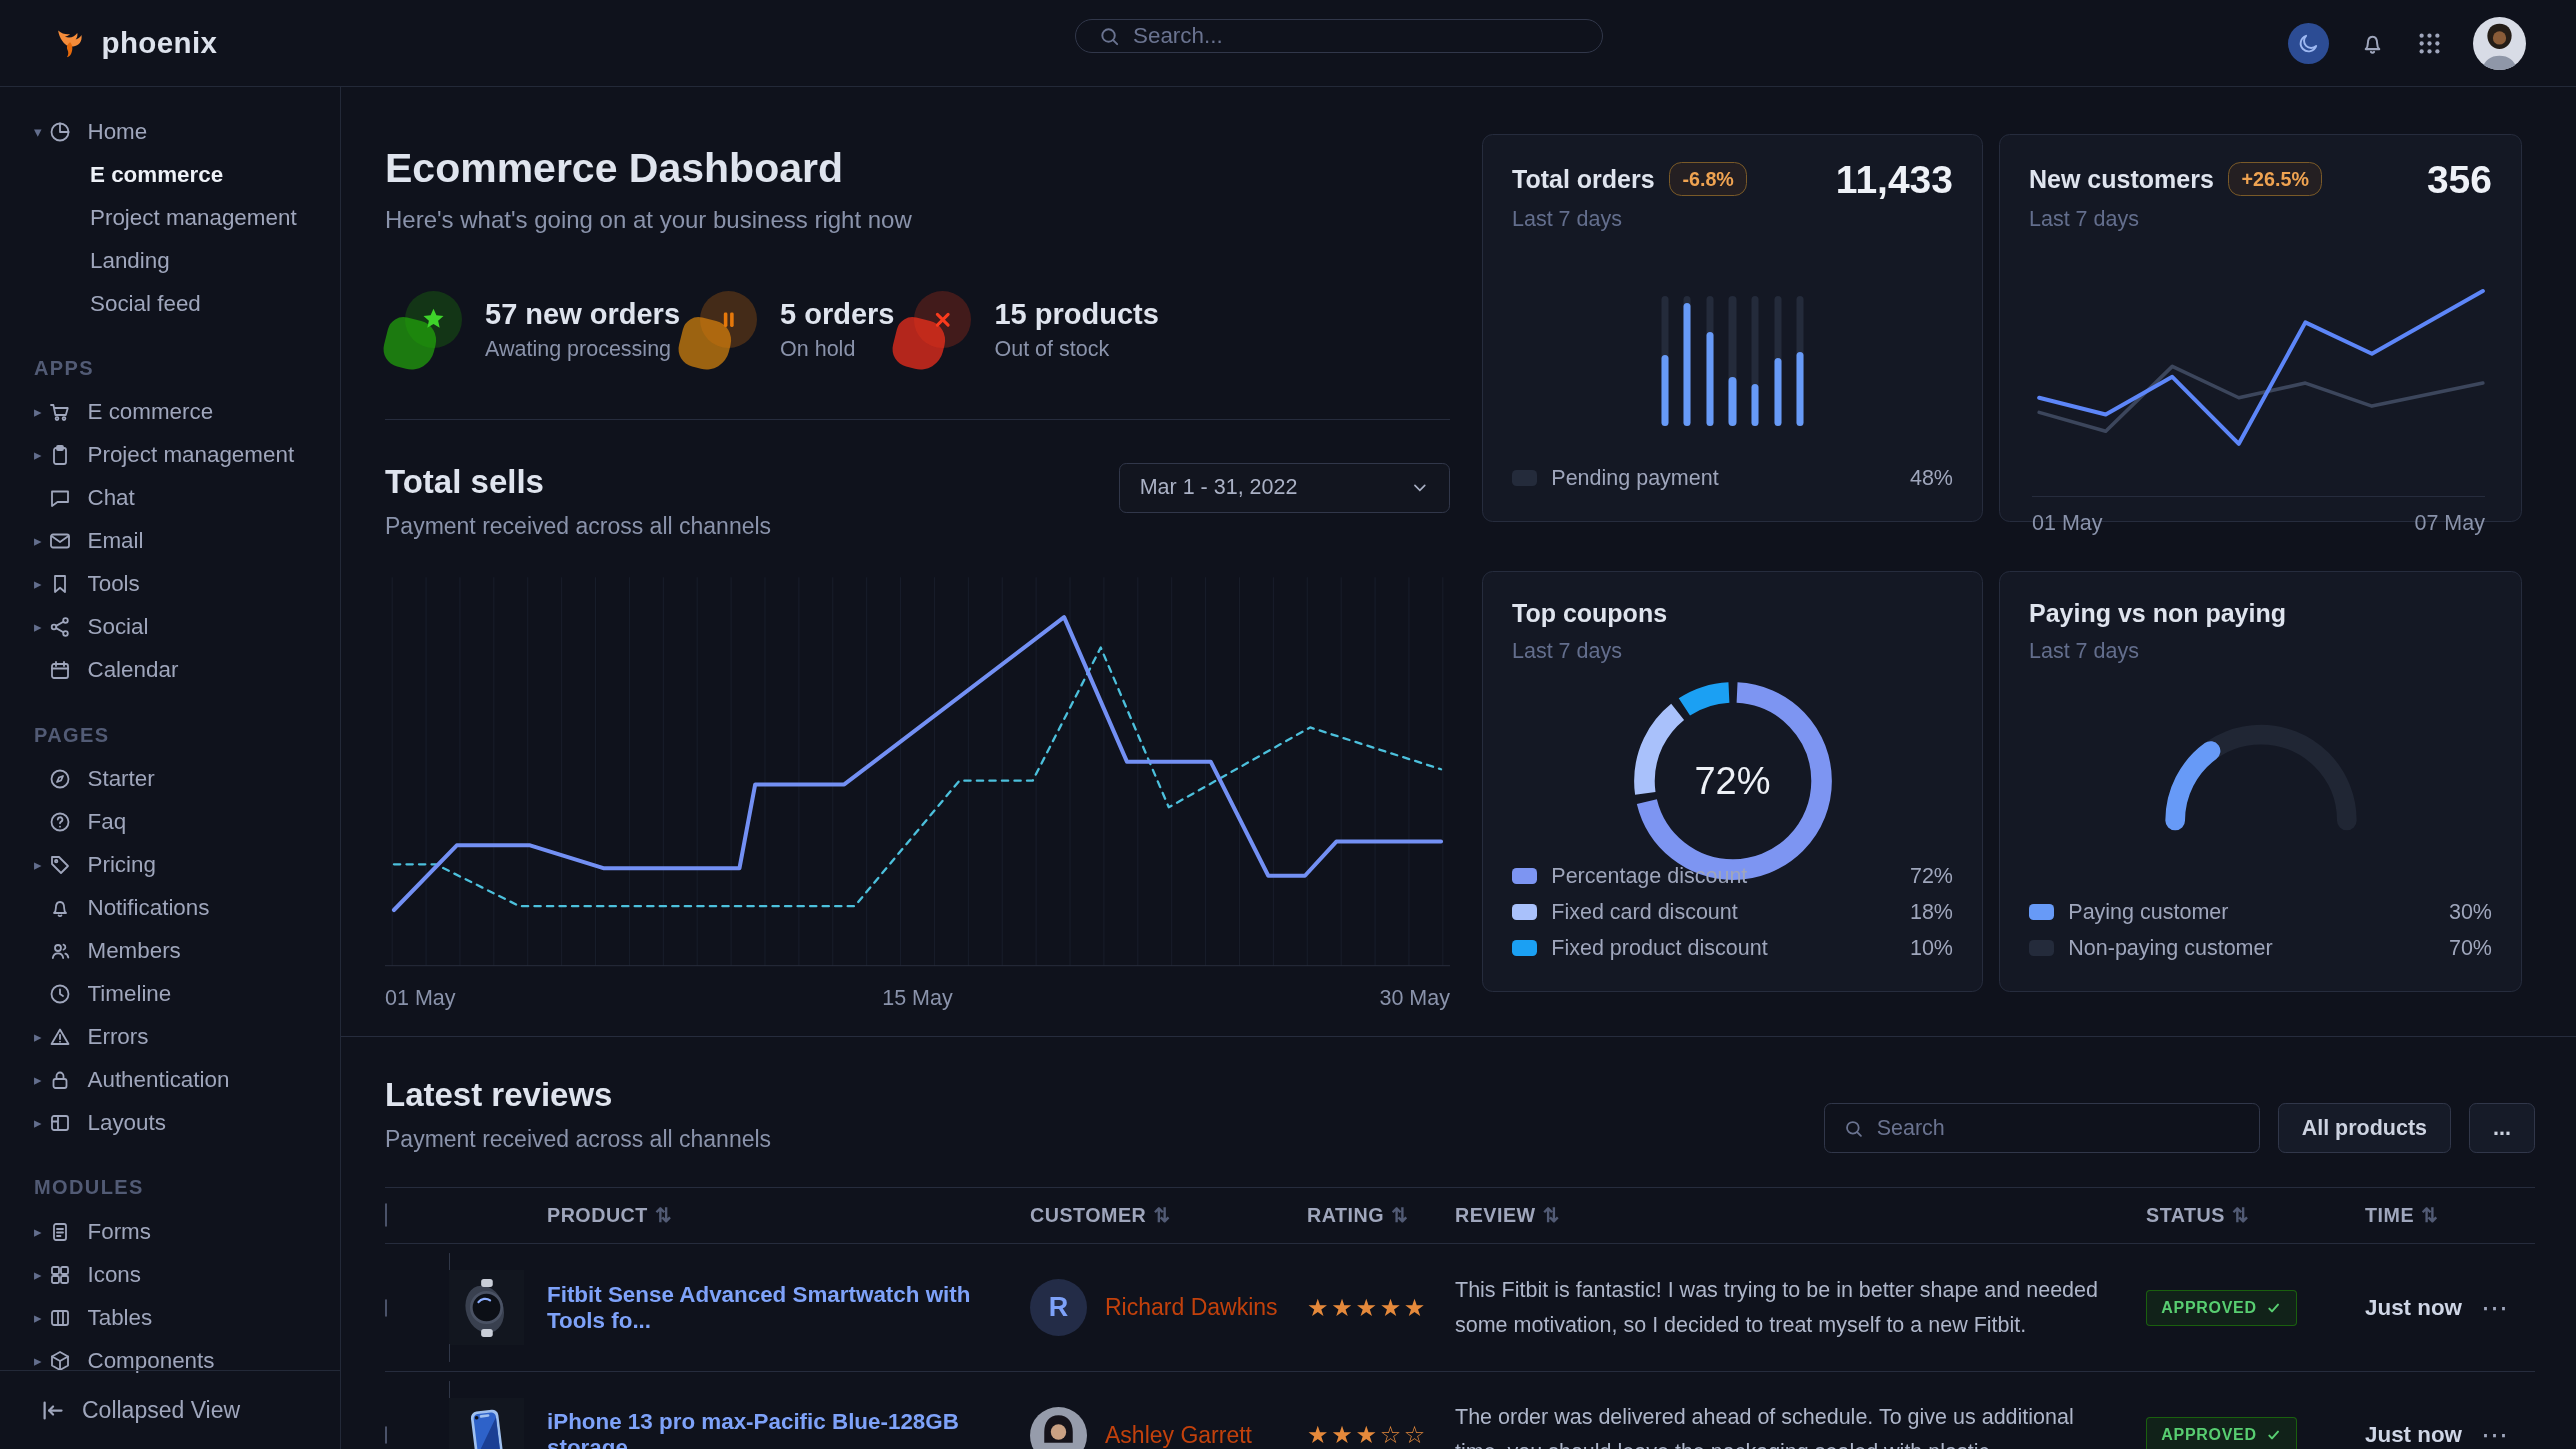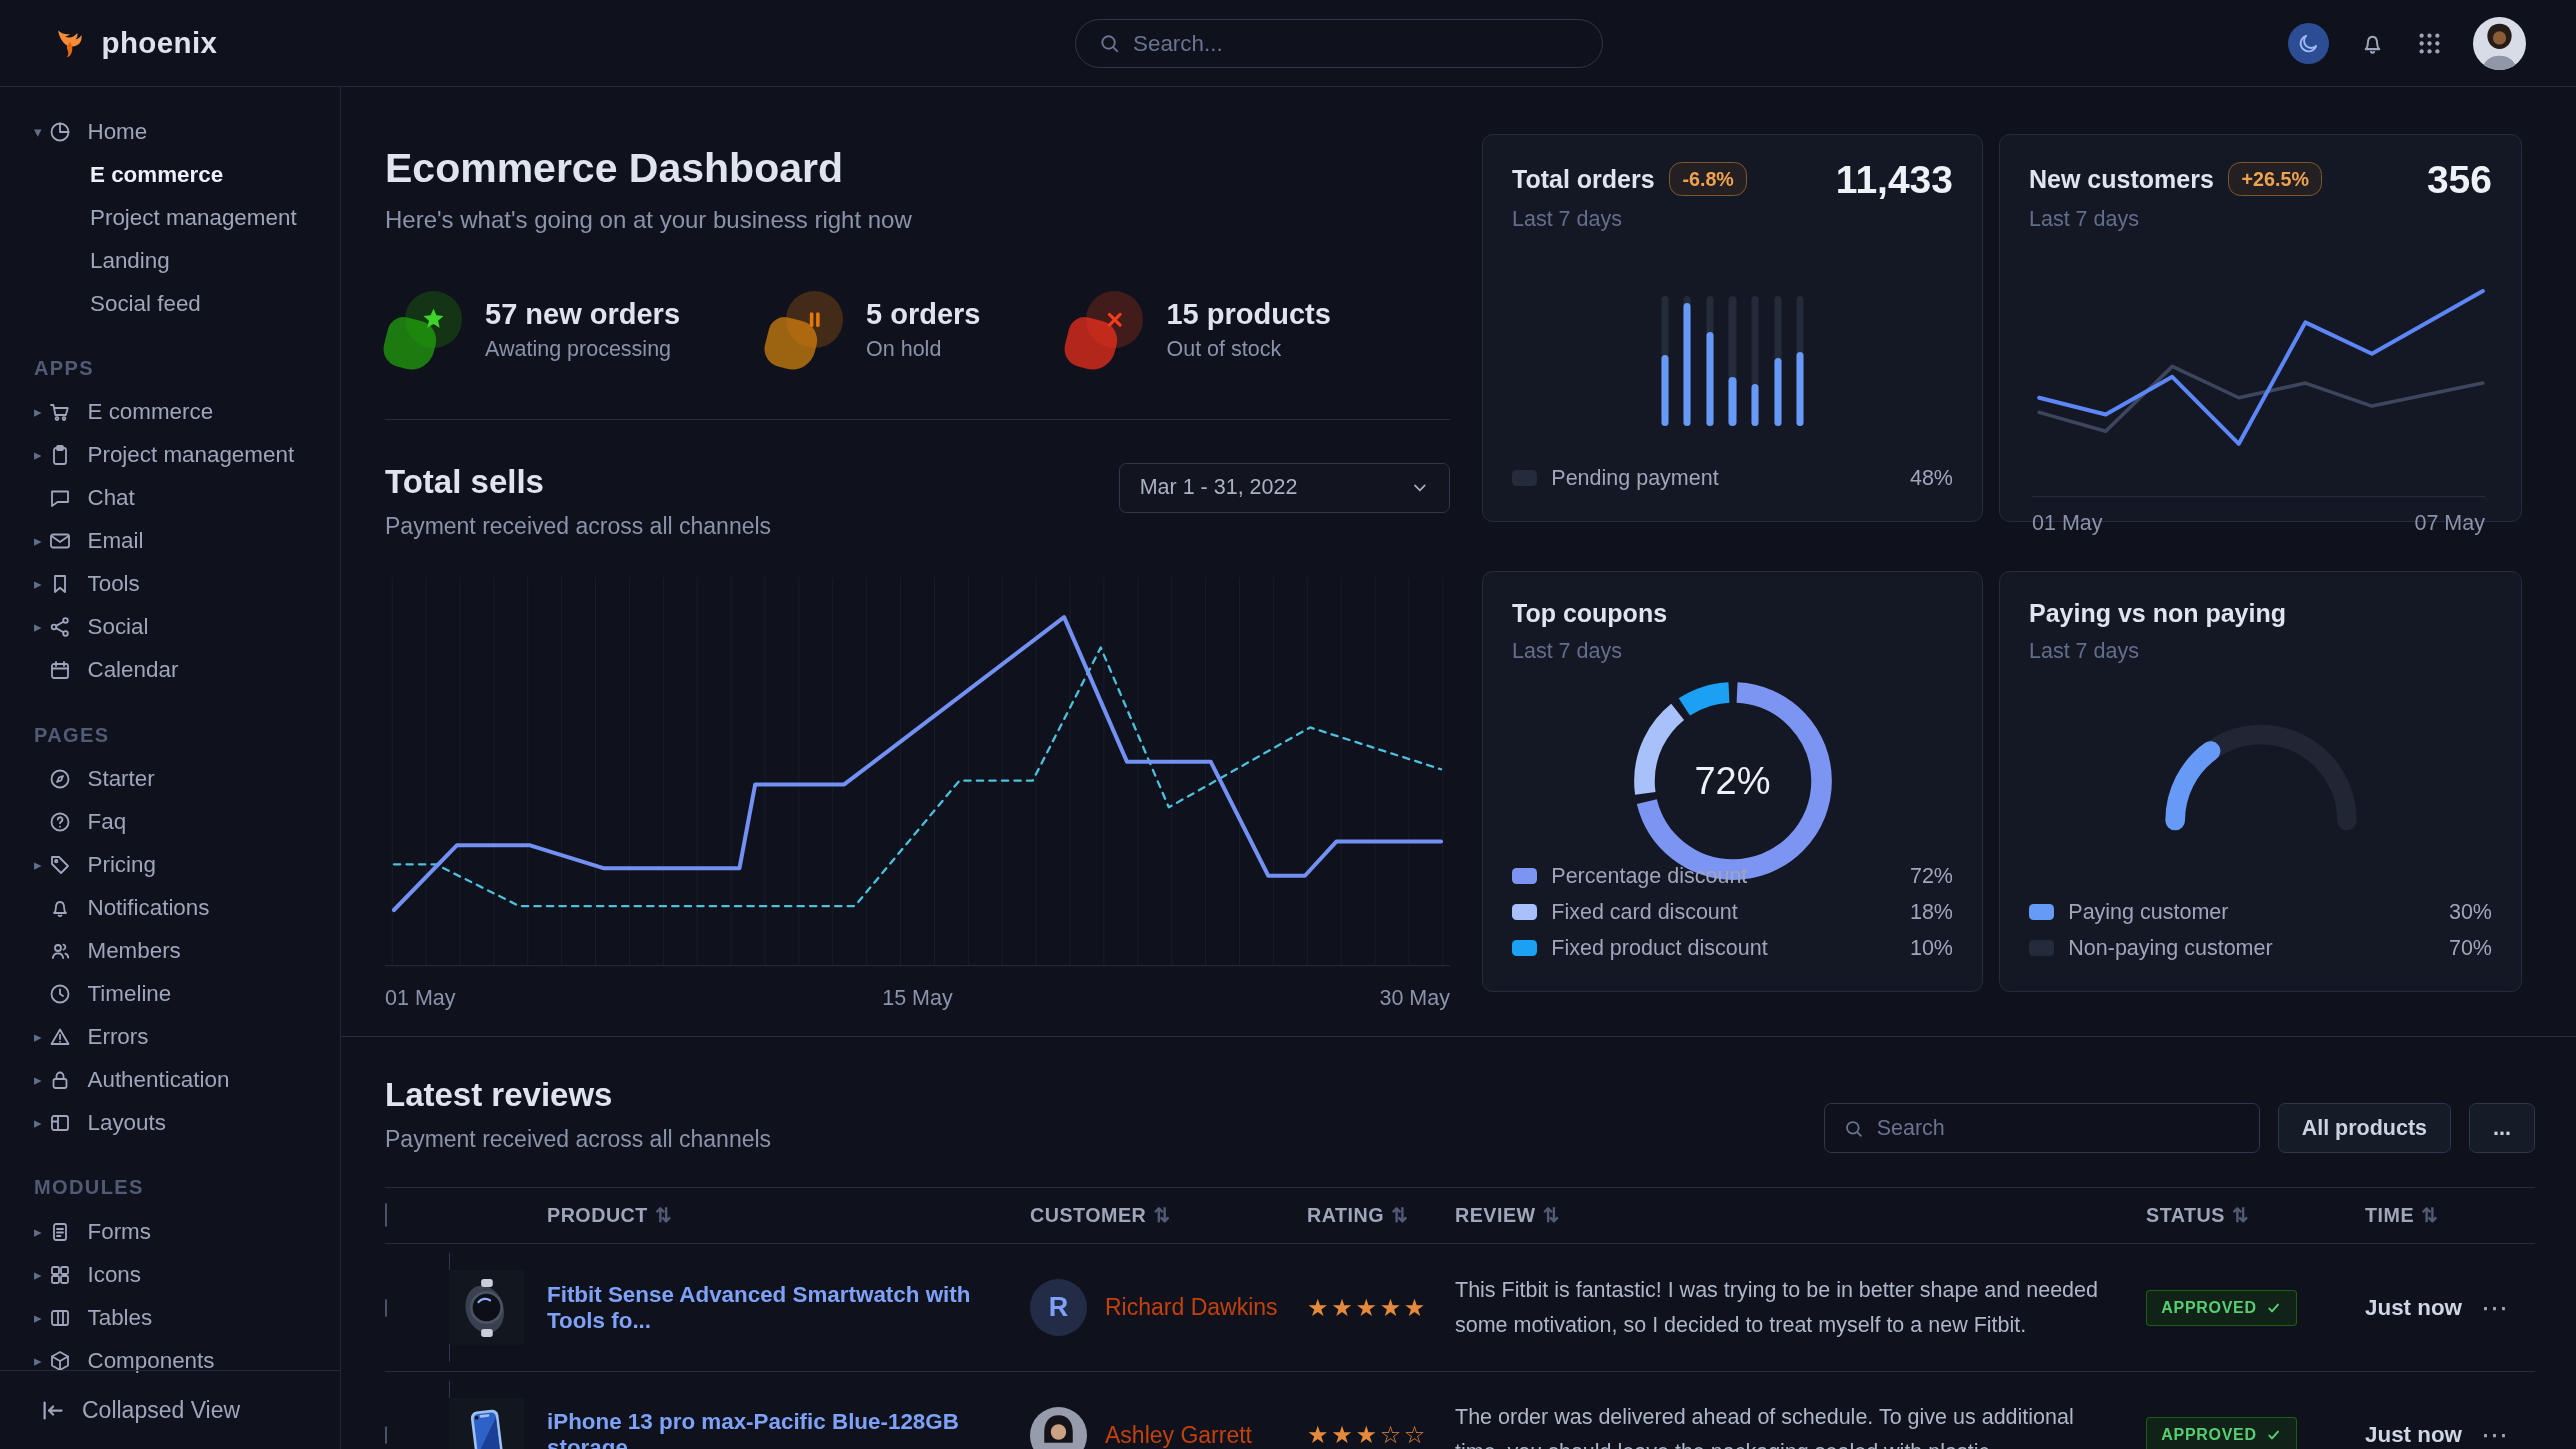--- a/index.html
+++ b/index.html
@@ -7,21 +7,21 @@
     background:#0f121c; color:#9fa6bc;
     font-family:"Liberation Sans", sans-serif; }
   svg { display:block; }
 
   
   #navbar { position:fixed; top:0; left:0; width:2576px; height:87px;
     display:flex; align-items:center; padding:0 50px;
     border-bottom:0.9px solid #232938; background:#0f121c; z-index:10; }
   .brand { display:flex; align-items:center; gap:12.5px; }
   .brand-name { font-size:29.5px; font-weight:700; color:#dde2ec; letter-spacing:0.4px; }
-  #nav-search { position:absolute; left:1075px; top:19px; width:528px; height:49px;
+  #nav-search { position:absolute; left:1075px; top:19px; width:528px; height:34px;
     border:0.9px solid #31374a; border-radius:25px; display:flex; align-items:center;
     gap:12.5px; padding:0 21.5px; color:#6a7390; background:transparent; }
   #nav-search input { background:transparent; border:none; outline:none; color:#aab1c5;
     font-size:22.4px; width:100%; font-family:inherit; }
   #nav-search input::placeholder { color:#6a7390; }
   .nav-right { position:absolute; right:50px; top:0; height:87px; display:flex; align-items:center; gap:30px; }
   .moon-btn { width:41px; height:41px; border-radius:50%; background:#2c4c94;
     display:flex; align-items:center; justify-content:center; color:#9db8f2; cursor:pointer; }
   .icon-btn { color:#9fa6bc; cursor:pointer; }
   .nav-avatar { width:53px; height:53px; border-radius:50%; overflow:hidden; cursor:pointer; }
@@ -45,21 +45,21 @@
 
   
   #main { position:absolute; top:87px; left:341px; width:2235px; padding:47px 41px 0 44px; }
   .top-flex { display:flex; }
   .col-left { width:1065px; flex:none; }
   .col-right { width:1060px; flex:none; margin-left:25px; }
 
   h1 { font-size:41px; font-weight:700; color:#dfe4ee; margin-top:10.7px; }
   .h1-sub { font-size:24px; color:#8a93ab; margin-top:14.3px; }
 
-  .stats-row { display:flex; gap:86px; margin-top:55px; align-items:center; }
+  .stats-row { display:flex; margin-top:55px; align-items:center; }
   .stat { display:flex; align-items:center; gap:23px; }
   .stat-art { position:relative; width:77px; height:82px; flex:none; }
   .stat-blob { position:absolute; left:0; bottom:1.8px; width:50px; height:50px;
     border-radius:16px 19.7px 23px 18px; transform:rotate(14deg); }
   .stat-circle { position:absolute; right:0; top:1.8px; width:57px; height:57px;
     border-radius:50%; display:flex; align-items:center; justify-content:center; }
   .stat-num { font-size:29px; font-weight:700; color:#dfe4ee; }
   .stat-sub { font-size:21.5px; color:#8a93ab; margin-top:5.4px; }
 
   .hr { border:none; border-top:0.9px solid #262c3d; }

